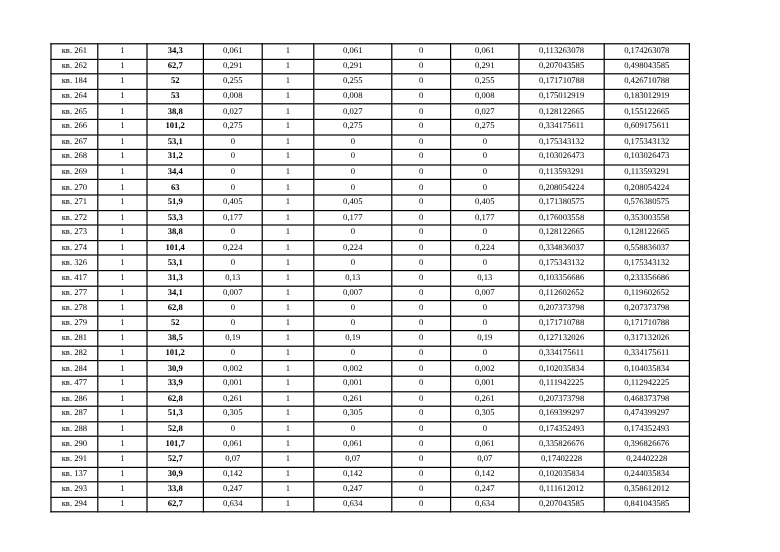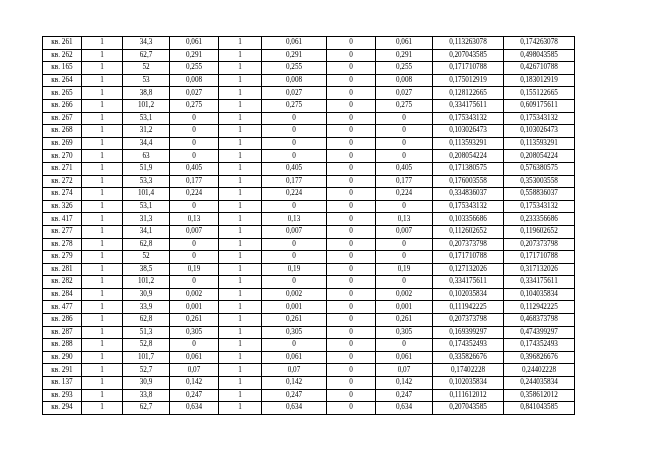--- a/index.html
+++ b/index.html
@@ -35,21 +35,21 @@
     border: 1px solid #000000;
     text-align: center;
     vertical-align: middle;
     height: 11.6px;
     padding: 0 1px;
     white-space: nowrap;
     overflow: hidden;
   }
   td.c0 { width: 36px; }
   td.c1 { width: 38px; }
-  td.c2 { width: 44px; }
+  td.c2 { width: 44px; font-weight: bold; }
   td.c3 { width: 46px; }
   td.c4 { width: 40px; }
   td.c5 { width: 62px; }
   td.c6 { width: 46px; }
   td.c7 { width: 54px; }
   td.c8 { width: 68px; }
   td.c9 { width: 68px; }
 </style>
 </head>
 <body>
@@ -75,21 +75,21 @@
           <td class="c2">62,7</td>
           <td class="c3">0,291</td>
           <td class="c4">1</td>
           <td class="c5">0,291</td>
           <td class="c6">0</td>
           <td class="c7">0,291</td>
           <td class="c8">0,207043585</td>
           <td class="c9">0,498043585</td>
         </tr>
         <tr>
-          <td class="c0">кв. 165</td>
+          <td class="c0">кв. 184</td>
           <td class="c1">1</td>
           <td class="c2">52</td>
           <td class="c3">0,255</td>
           <td class="c4">1</td>
           <td class="c5">0,255</td>
           <td class="c6">0</td>
           <td class="c7">0,255</td>
           <td class="c8">0,171710788</td>
           <td class="c9">0,426710788</td>
         </tr>
@@ -193,20 +193,32 @@
           <td class="c0">кв. 272</td>
           <td class="c1">1</td>
           <td class="c2">53,3</td>
           <td class="c3">0,177</td>
           <td class="c4">1</td>
           <td class="c5">0,177</td>
           <td class="c6">0</td>
           <td class="c7">0,177</td>
           <td class="c8">0,176003558</td>
           <td class="c9">0,353003558</td>
+        </tr>
+        <tr>
+          <td class="c0">кв. 273</td>
+          <td class="c1">1</td>
+          <td class="c2">38,8</td>
+          <td class="c3">0</td>
+          <td class="c4">1</td>
+          <td class="c5">0</td>
+          <td class="c6">0</td>
+          <td class="c7">0</td>
+          <td class="c8">0,128122665</td>
+          <td class="c9">0,128122665</td>
         </tr>
         <tr>
           <td class="c0">кв. 274</td>
           <td class="c1">1</td>
           <td class="c2">101,4</td>
           <td class="c3">0,224</td>
           <td class="c4">1</td>
           <td class="c5">0,224</td>
           <td class="c6">0</td>
           <td class="c7">0,224</td>

